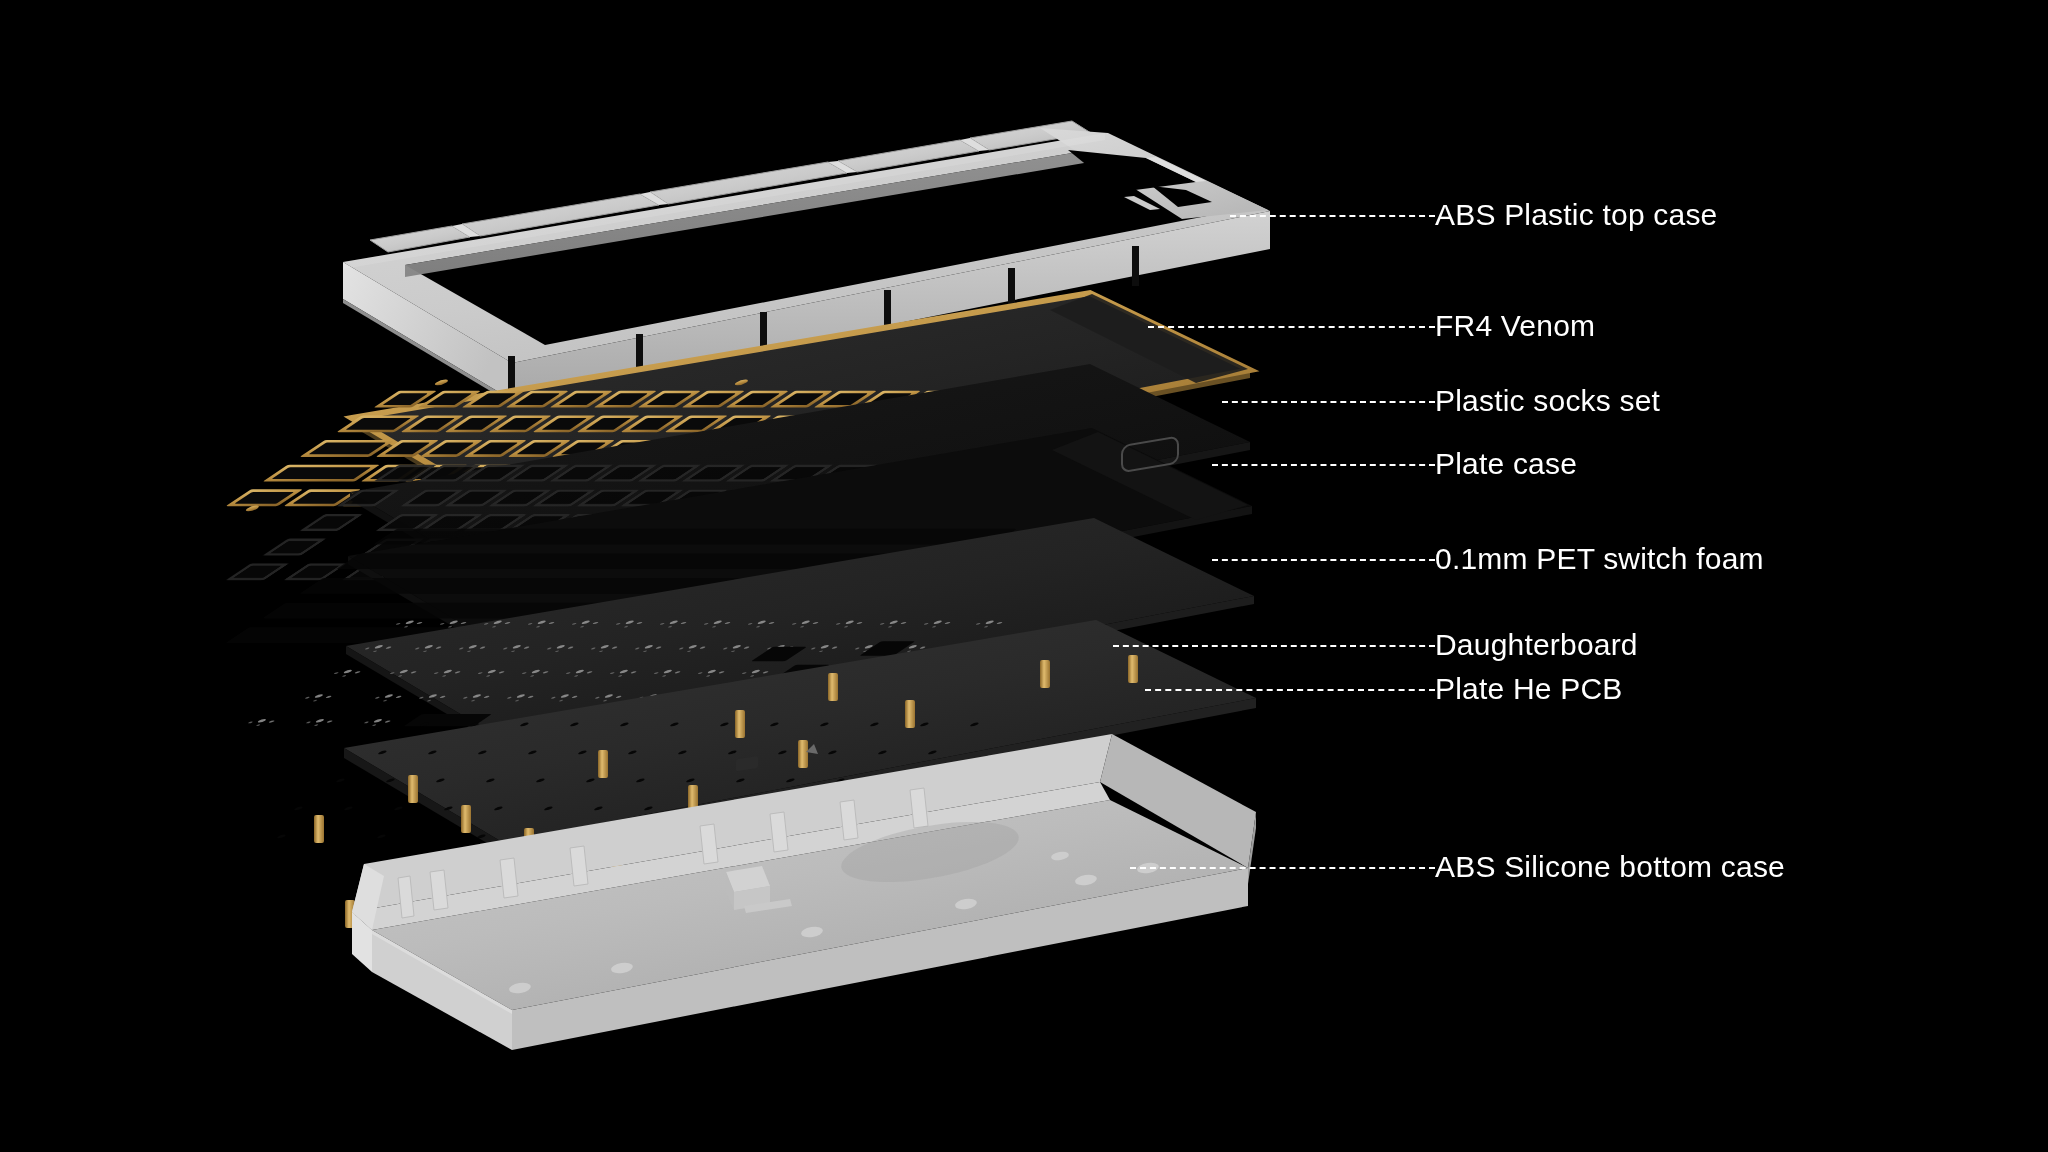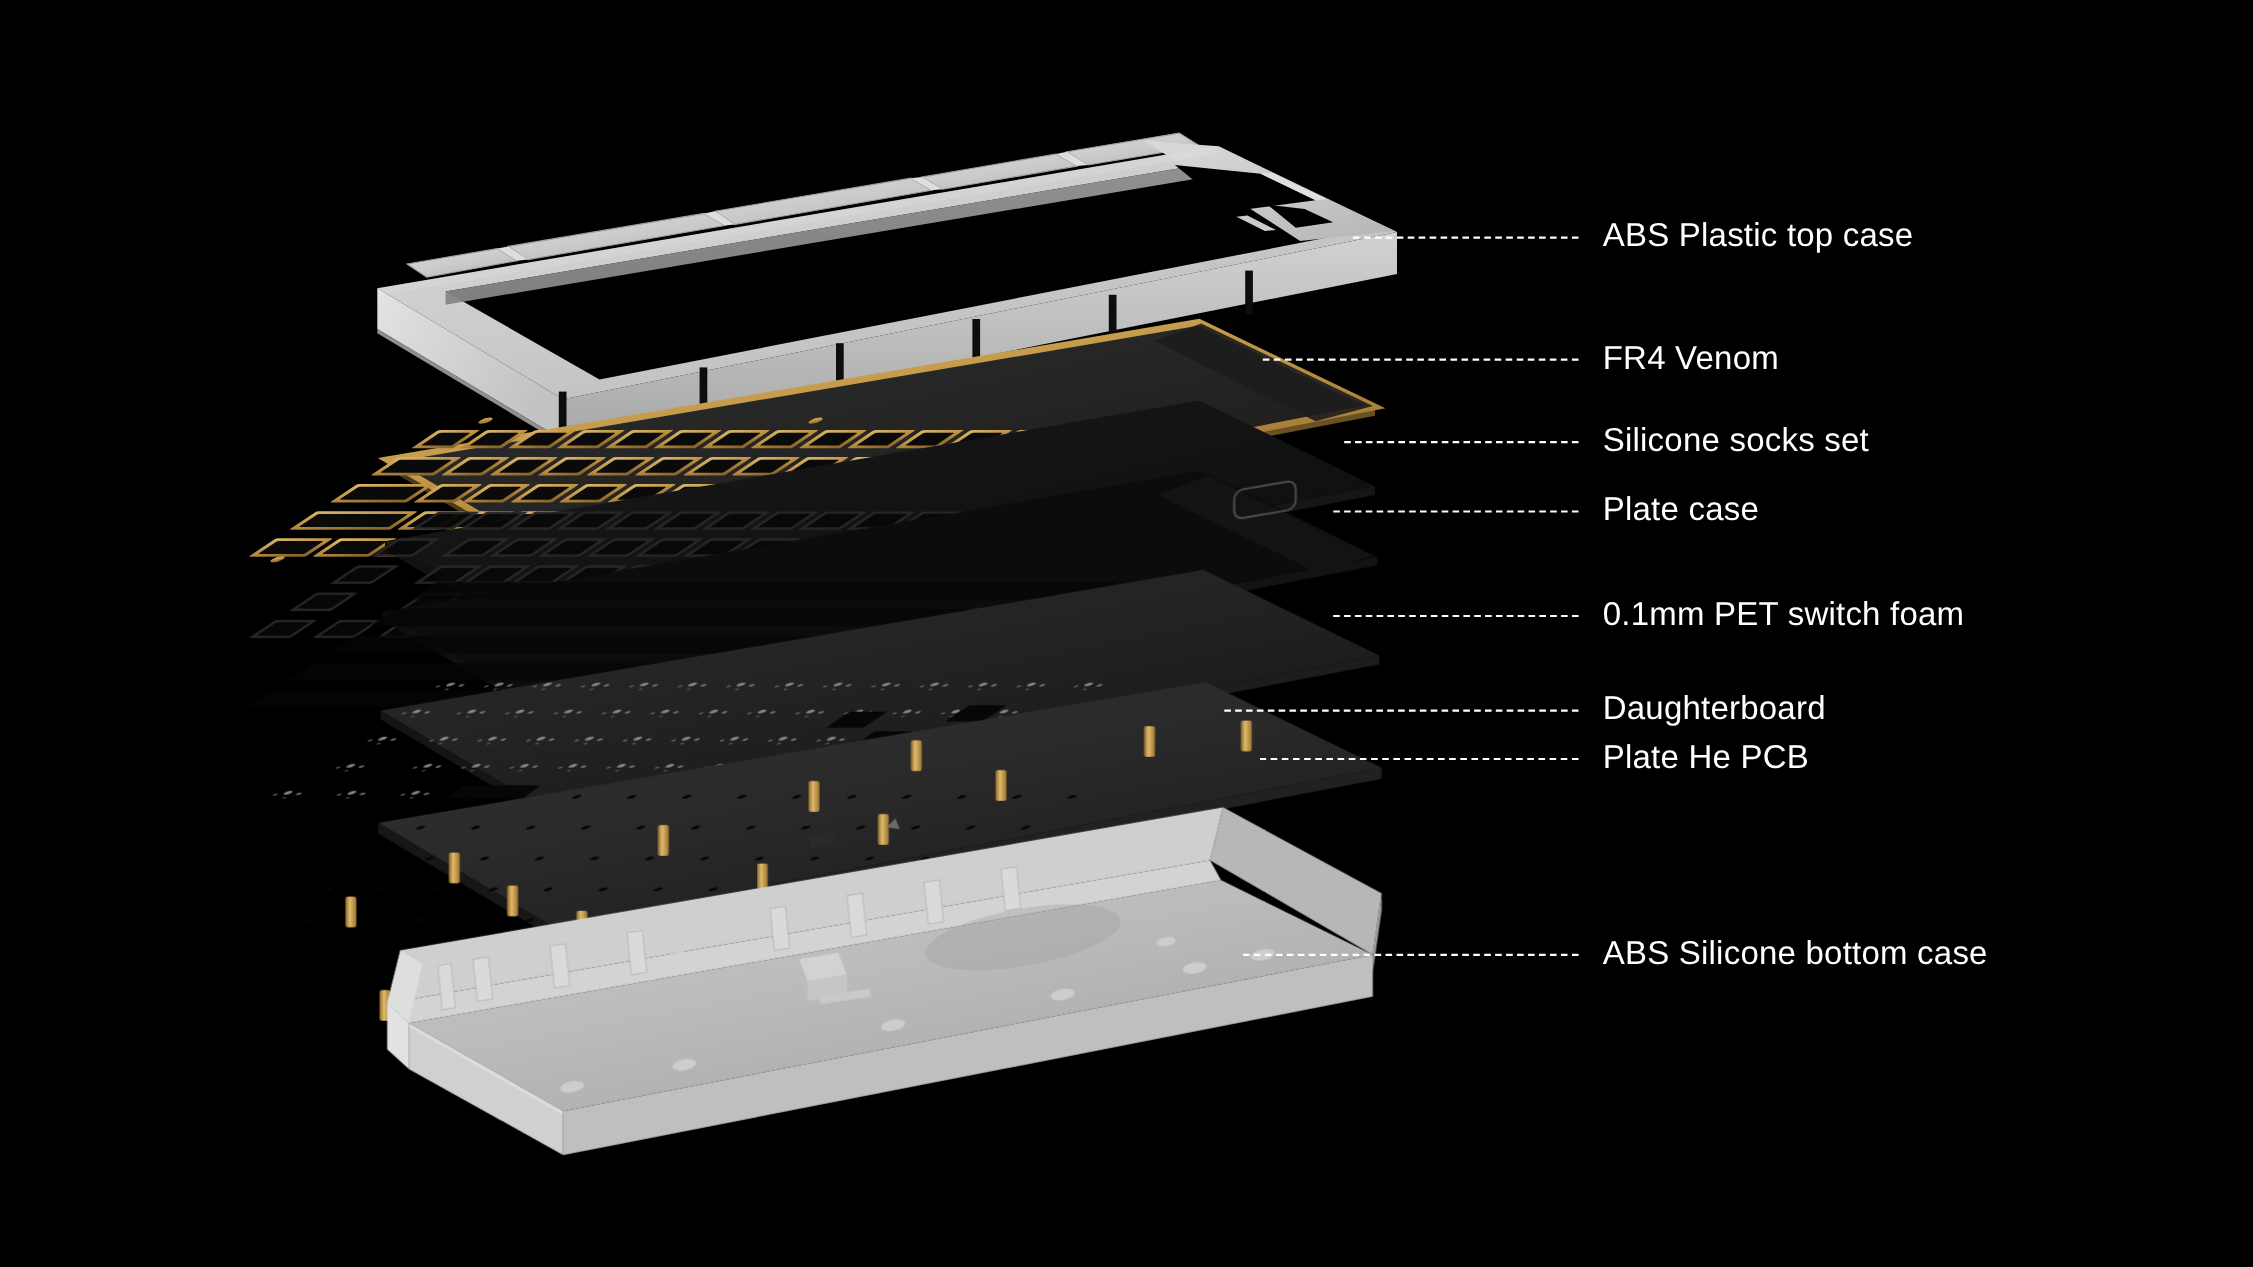--- a/index.html
+++ b/index.html
@@ -39,21 +39,20 @@
   }
   .callout-label {
     color: #ffffff;
     font-family: "Liberation Sans", sans-serif;
     font-size: 30px;
     font-weight: 400;
     letter-spacing: 0.2px;
     white-space: nowrap;
     line-height: 1;
     transform: translateY(-1px);
-    margin-left: 22px;
   }
 </style>
 </head>
 <body>
 
 <div id="stage">
 
   <svg id="scene" viewBox="0 0 2048 1152" width="2048" height="1152" xmlns="http://www.w3.org/2000/svg">
     <defs>
 
@@ -652,21 +651,21 @@
       <div class="callout" style="left: 1230px; top: 216px;">
         <div class="leader" style="width: 205px;"></div>
         <span class="callout-label">ABS Plastic top case</span>
       </div>
       <div class="callout" style="left: 1148px; top: 327px;">
         <div class="leader" style="width: 287px;"></div>
         <span class="callout-label">FR4  Venom</span>
       </div>
       <div class="callout" style="left: 1222px; top: 402px;">
         <div class="leader" style="width: 213px;"></div>
-        <span class="callout-label">Silicone socks set</span>
+        <span class="callout-label">Plastic socks set</span>
       </div>
       <div class="callout" style="left: 1212px; top: 465px;">
         <div class="leader" style="width: 223px;"></div>
         <span class="callout-label">Plate case</span>
       </div>
       <div class="callout" style="left: 1212px; top: 560px;">
         <div class="leader" style="width: 223px;"></div>
         <span class="callout-label">0.1mm PET switch foam</span>
       </div>
       <div class="callout" style="left: 1113px; top: 646px;">

